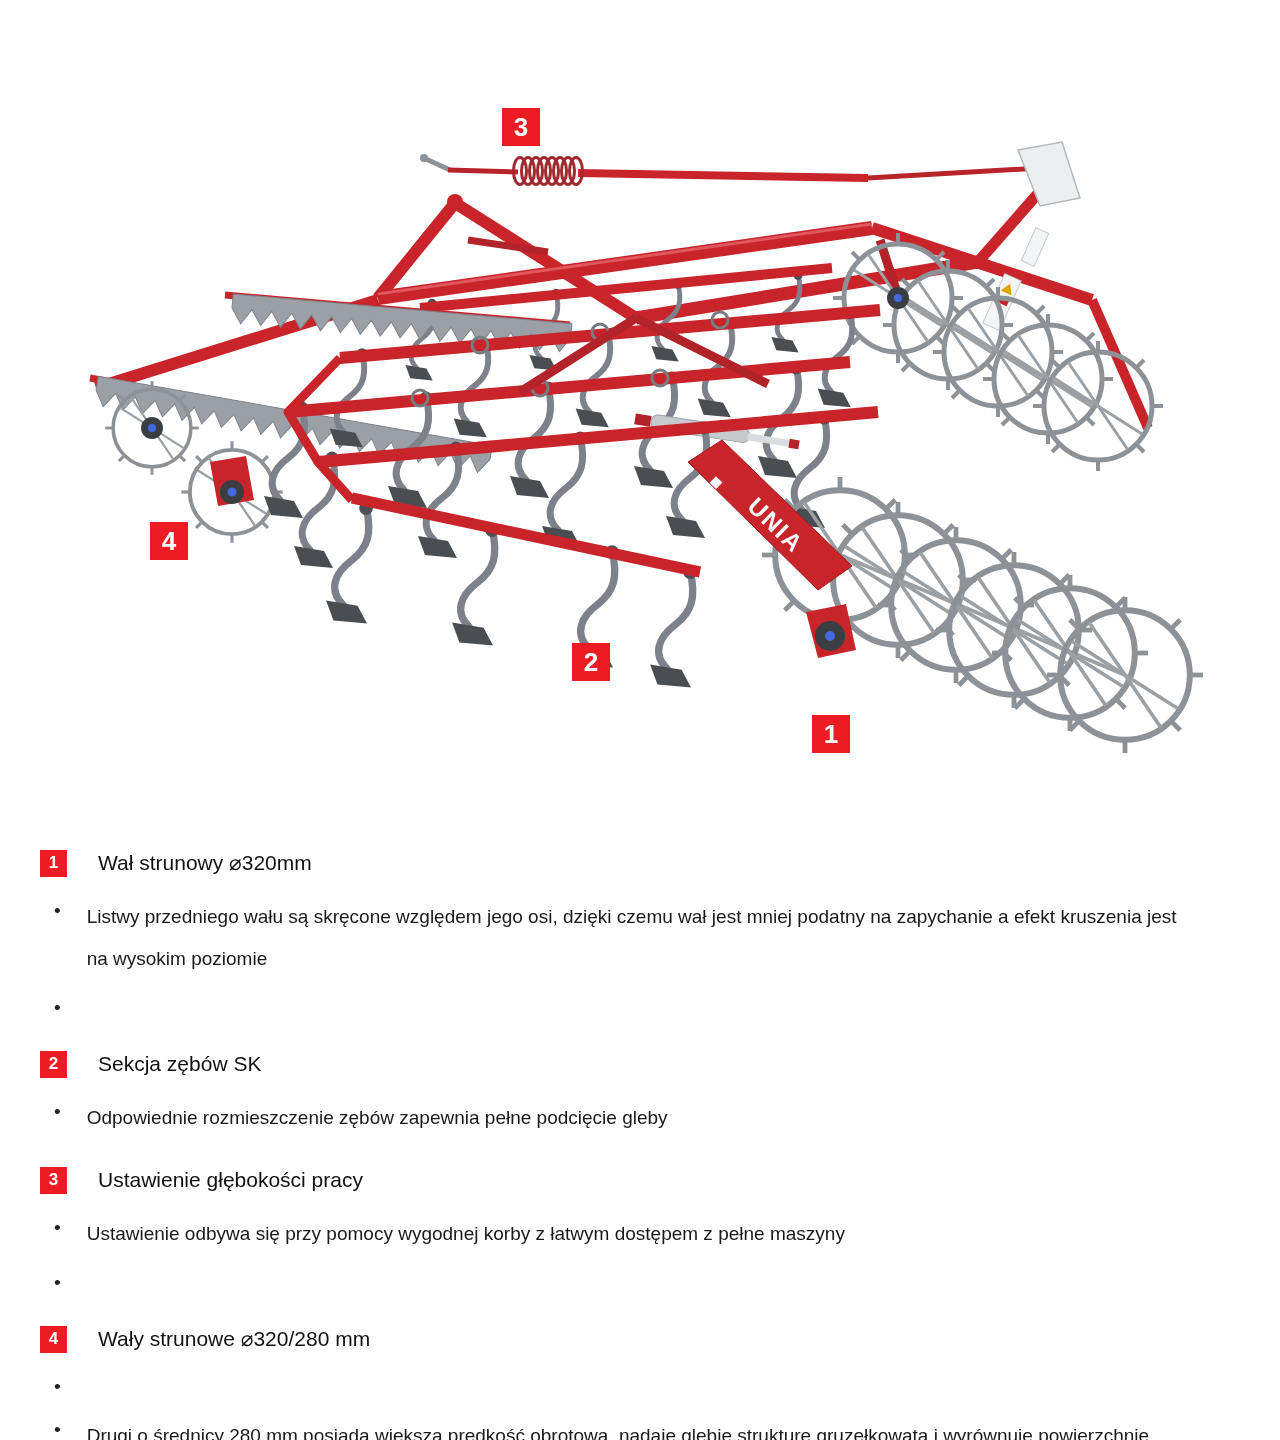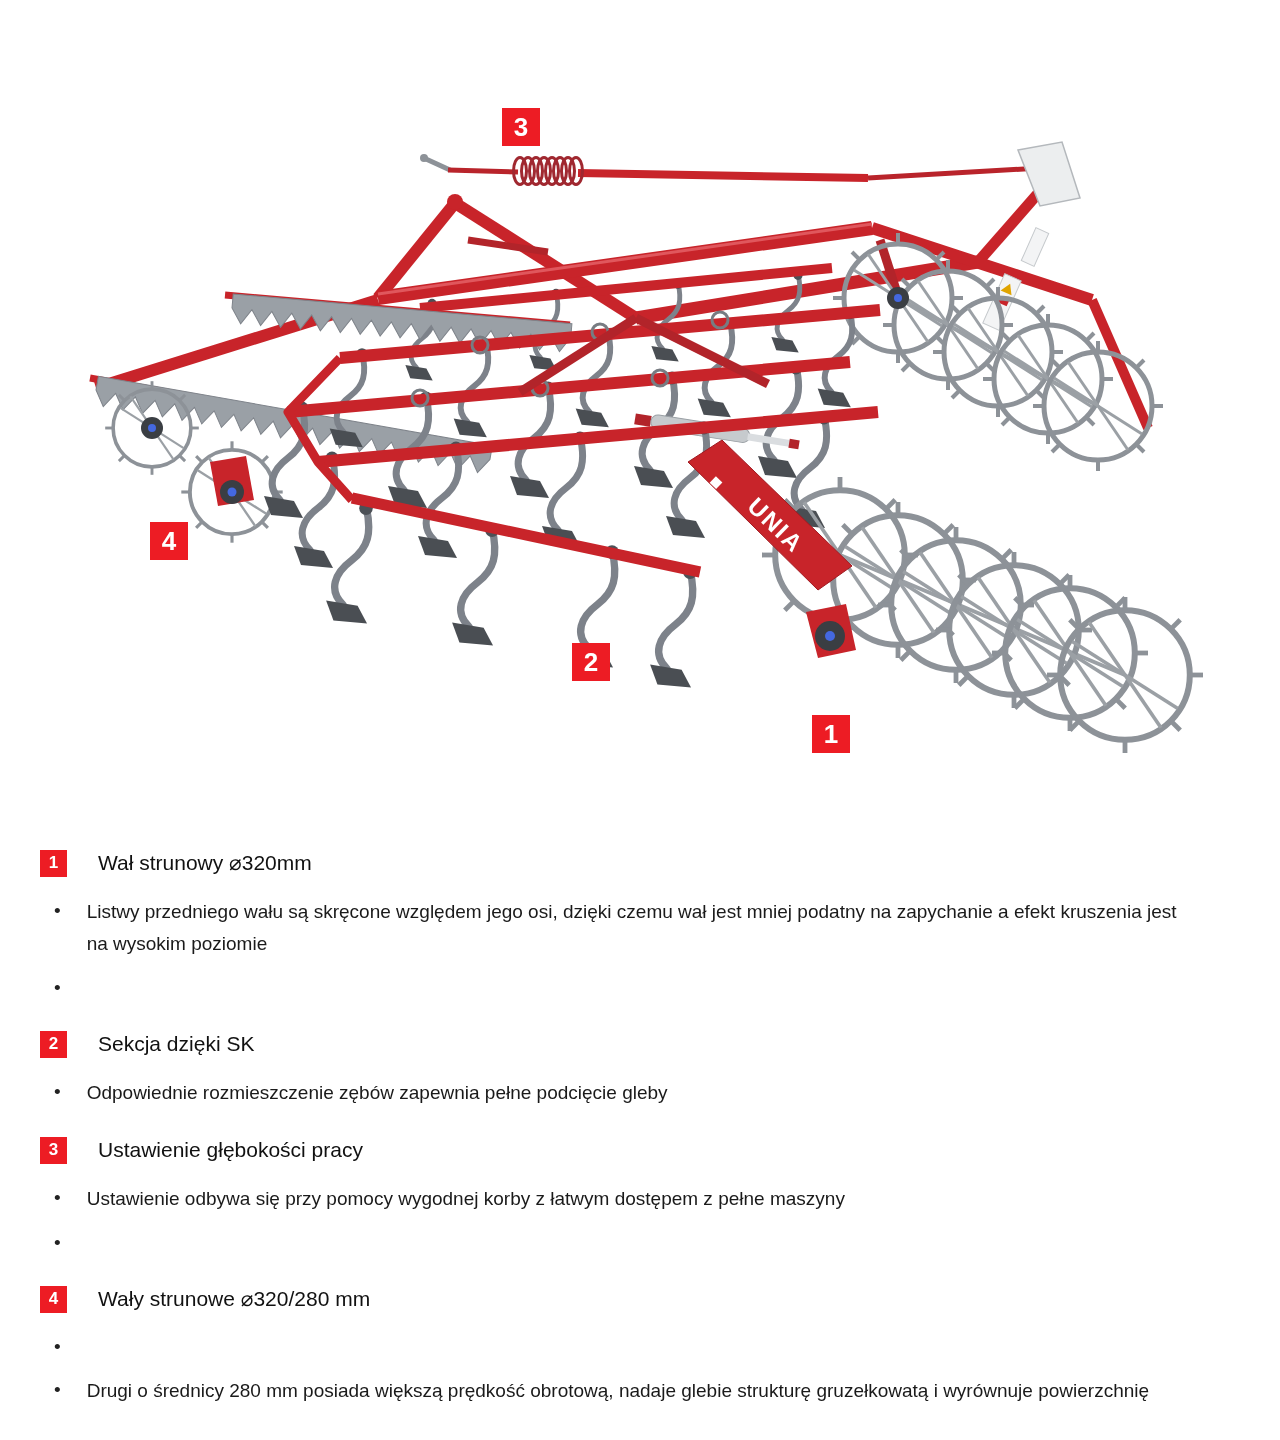--- a/index.html
+++ b/index.html
@@ -69,21 +69,21 @@
     margin: 13px 0 0 14px;
   }
   .dot {
     font-size: 19px;
     line-height: 30px;
     color: #222222;
   }
   .bullet p {
     margin: 0;
     font-size: 19px;
-    line-height: 32px;
+    line-height: 42px;
     max-width: 1100px;
     color: #1a1a1a;
   }
 </style>
 </head>
 <body>
 
 <div class="page">
 
   <div class="stage">
@@ -289,21 +289,21 @@
         <p>Listwy przedniego wału są skręcone względem jego osi, dzięki czemu wał jest mniej podatny na zapychanie a efekt kruszenia jest na wysokim poziomie</p>
       </div>
       <div class="bullet">
         <span class="dot">•</span>
       </div>
     </div>
 
     <div class="legend-item">
       <div class="legend-header">
         <span class="badge">2</span>
-        <h3 class="legend-title">Sekcja dzięki SK</h3>
+        <h3 class="legend-title">Sekcja zębów SK</h3>
       </div>
       <div class="bullet">
         <span class="dot">•</span>
         <p>Odpowiednie rozmieszczenie zębów zapewnia pełne podcięcie gleby</p>
       </div>
     </div>
 
     <div class="legend-item">
       <div class="legend-header">
         <span class="badge">3</span>

